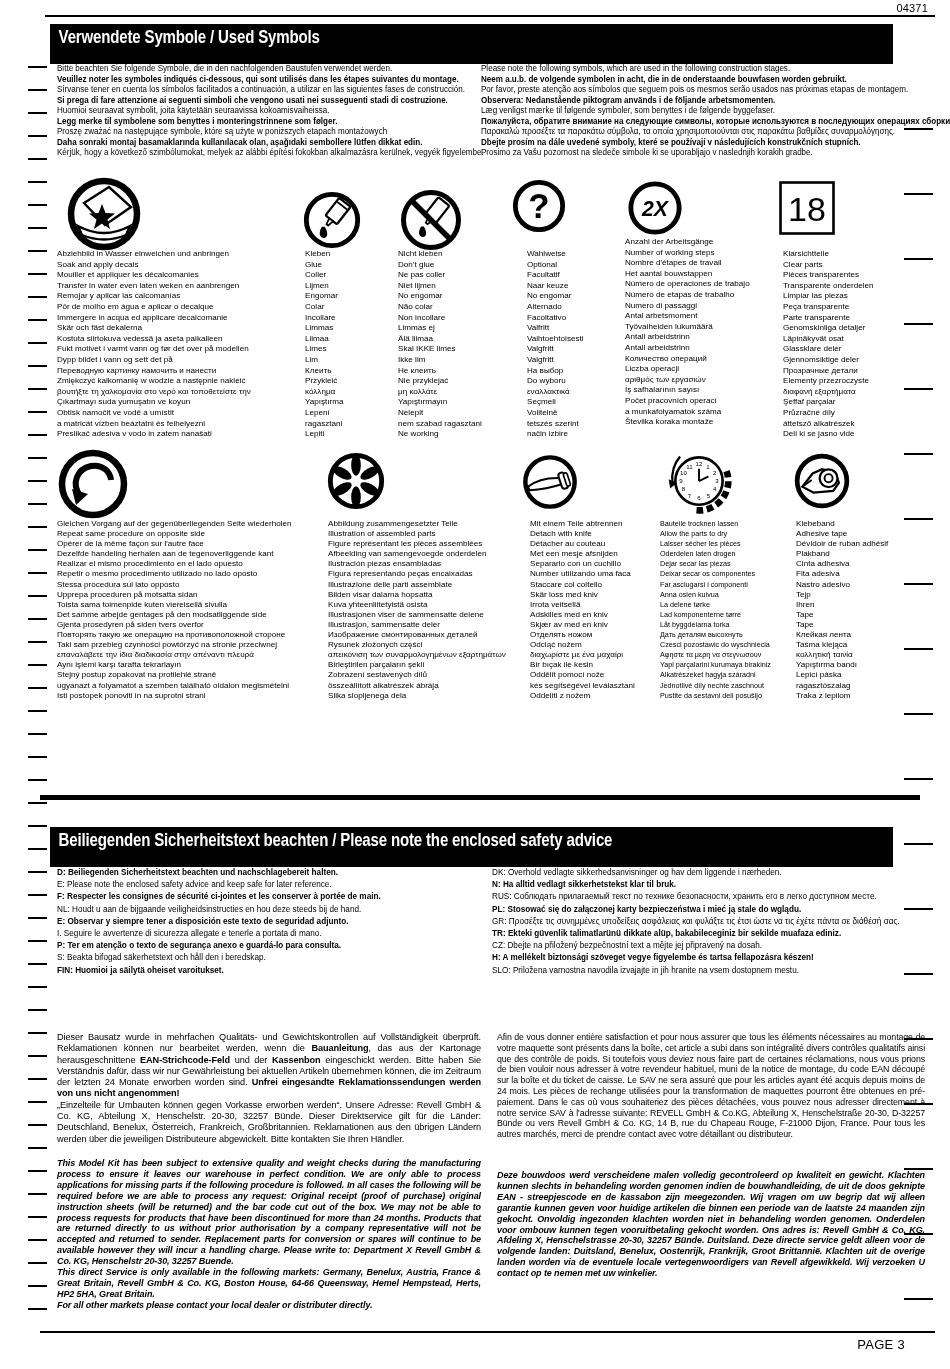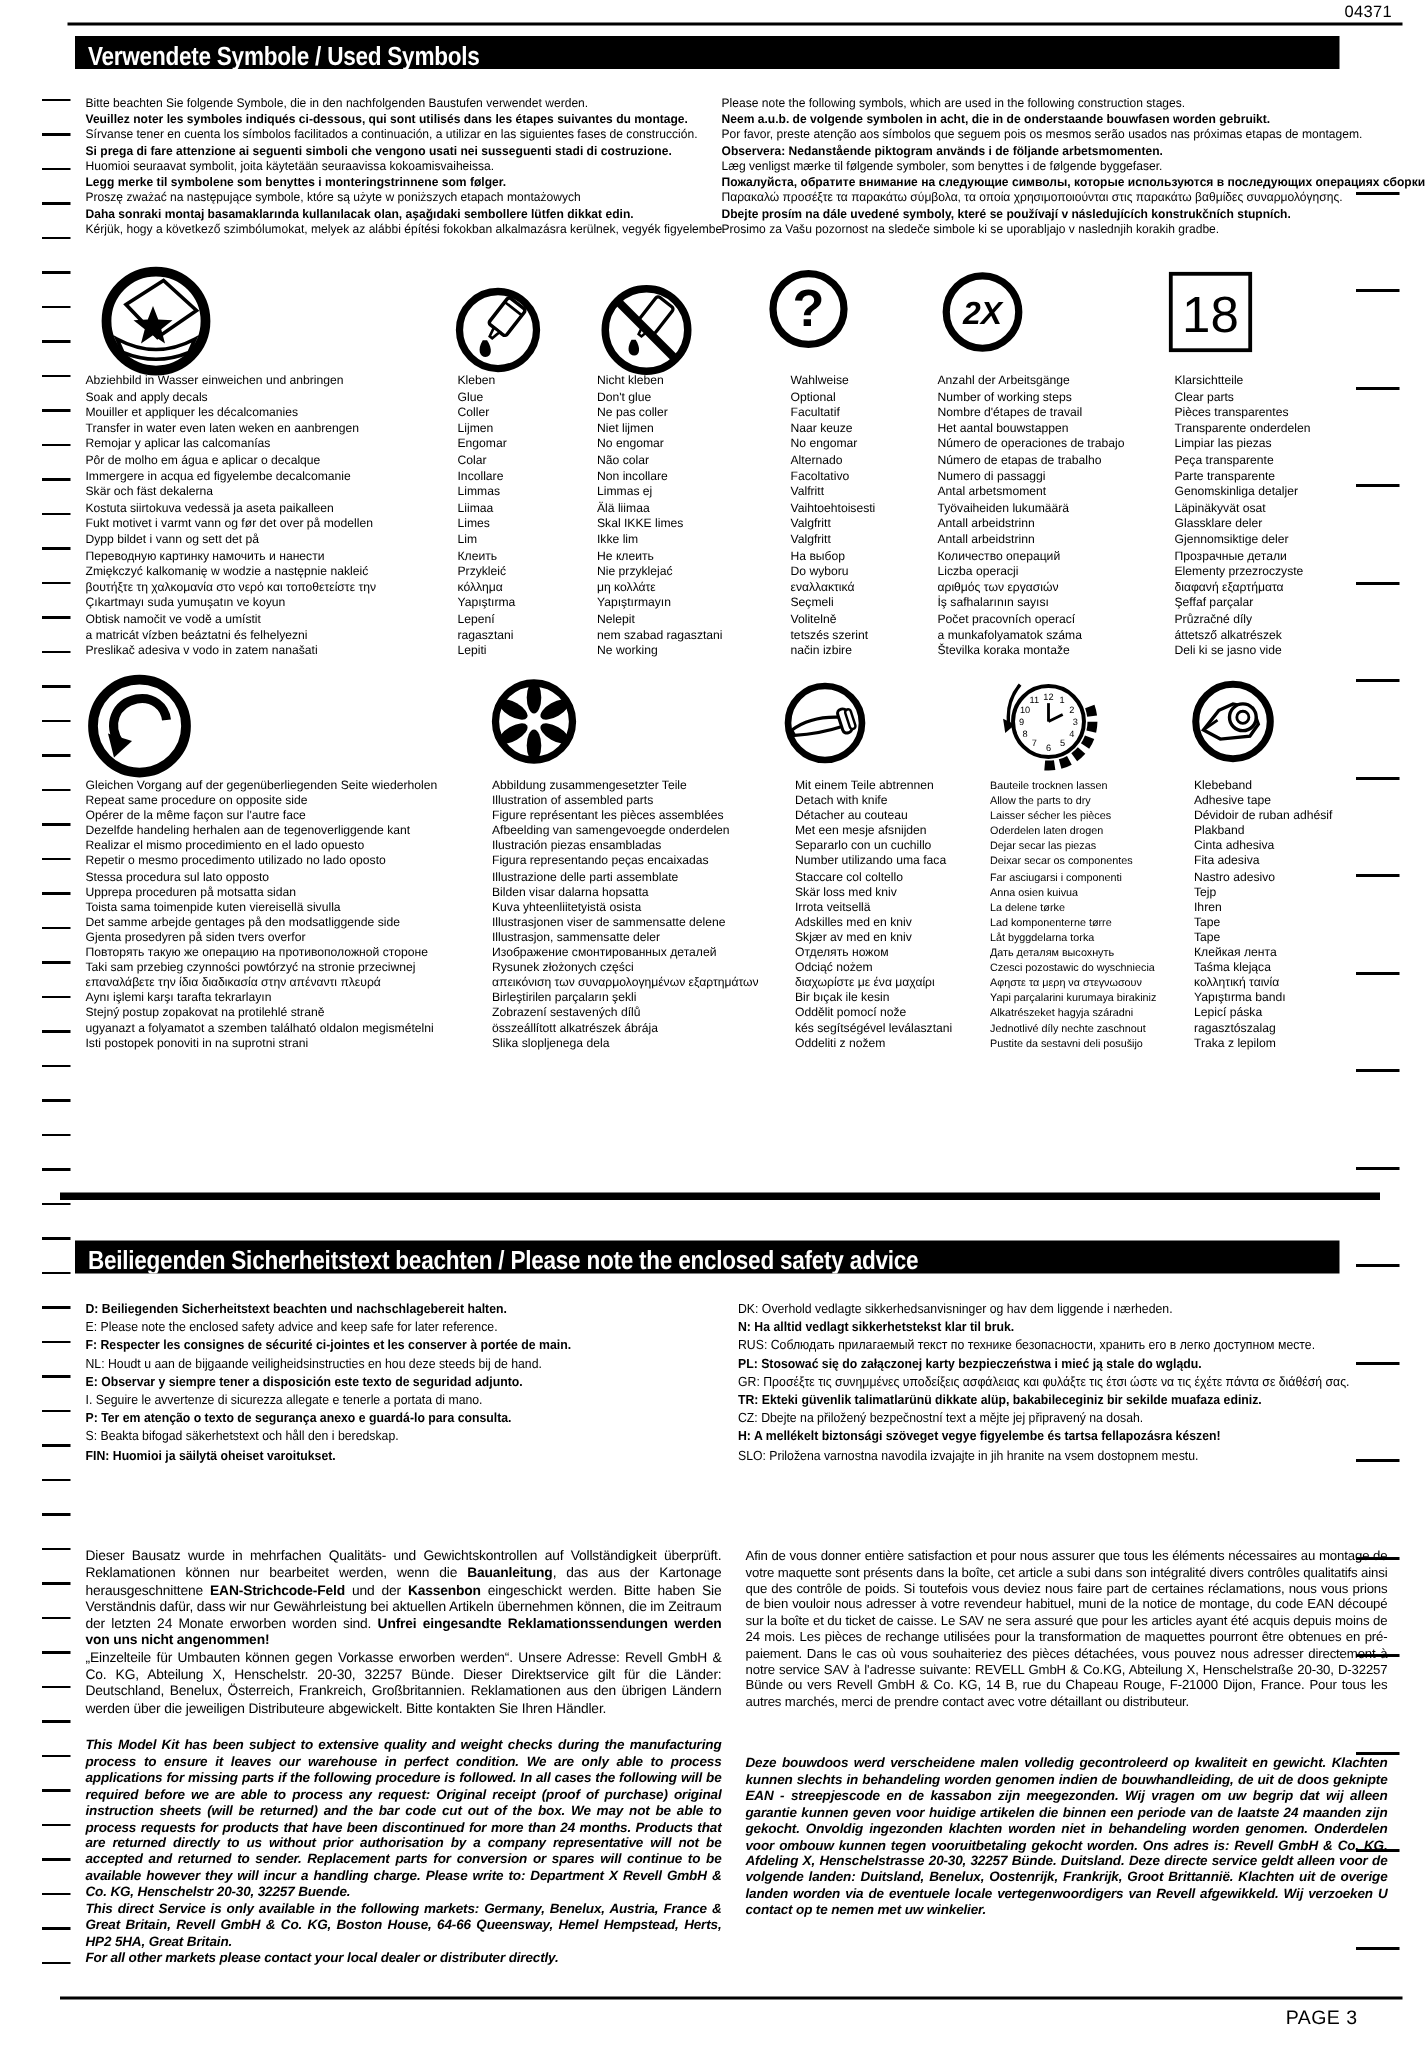--- a/index.html
+++ b/index.html
@@ -5,21 +5,21 @@
   html,body{margin:0;padding:0;}
   body{
     width:950px;height:1369px;position:relative;background:#fff;color:#000;
     font-family:"Liberation Sans", sans-serif;overflow:hidden;
   }
   .hline{position:absolute;background:#000;}
   .ticks{position:absolute;}
   .ticks-left{left:28px;width:19px;background:repeating-linear-gradient(to bottom,#000 0 1.6px,transparent 1.6px 23px);}
   .ticks-right{left:904px;width:29px;background:repeating-linear-gradient(to bottom,#000 0 1.7px,transparent 1.7px 65px);}
   .artno{position:absolute;top:2px;right:22px;font-size:11px;letter-spacing:0.2px;}
-  .bar{position:absolute;left:50px;width:843px;height:22px;background:#000;color:#fff;overflow:hidden;}
+  .bar{position:absolute;left:50px;width:843px;height:40px;background:#000;color:#fff;overflow:hidden;}
   .bar span{display:inline-block;font-weight:bold;font-size:17.5px;line-height:27px;padding-left:10px;
     transform:scaleX(0.86);transform-origin:0 50%;letter-spacing:-0.2px;white-space:nowrap;}
   .intro-col{position:absolute;font-size:8.3px;line-height:10.5px;white-space:nowrap;transform:scaleX(0.97);transform-origin:0 0;}
   .lbl-col{position:absolute;font-size:8.1px;line-height:10.6px;white-space:nowrap;}
   .lbl-col.r2{line-height:10.1px;}
   .lbl-col.small{font-size:7.2px;}
   .safety-col{position:absolute;font-size:8.8px;line-height:12.2px;white-space:nowrap;transform:scaleX(0.93);transform-origin:0 0;}
   .b{font-weight:bold;}
   .b2{font-weight:bold;}
   .icon{position:absolute;}
@@ -109,21 +109,21 @@
   <text x="28" y="40" text-anchor="middle" font-size="34" font-weight="normal">18</text>
 </svg>
 
 <div class="lbl-col" style="left:57px;top:249px;">
     <div class="line">Abziehbild in Wasser einweichen und anbringen</div>
     <div class="line">Soak and apply decals</div>
     <div class="line">Mouiller et appliquer les décalcomanies</div>
     <div class="line">Transfer in water even laten weken en aanbrengen</div>
     <div class="line">Remojar y aplicar las calcomanías</div>
     <div class="line">Pôr de molho em água e aplicar o decalque</div>
-    <div class="line">Immergere in acqua ed figyelembe decalcomanie</div>
+    <div class="line">Immergere in acqua ed applicare decalcomanie</div>
     <div class="line">Skär och fäst dekalerna</div>
     <div class="line">Kostuta siirtokuva vedessä ja aseta paikalleen</div>
     <div class="line">Fukt motivet i varmt vann og før det over på modellen</div>
     <div class="line">Dypp bildet i vann og sett det på</div>
     <div class="line">Переводную картинку намочить и нанести</div>
     <div class="line">Zmiękczyć kalkomanię w wodzie a następnie nakleić</div>
     <div class="line">βουτήξτε τη χαλκομανία στο νερό και τοποθετείστε την</div>
     <div class="line">Çıkartmayı suda yumuşatın ve koyun</div>
     <div class="line">Obtisk namočit ve vodě a umístit</div>
     <div class="line">a matricát vízben beáztatni és felhelyezni</div>
@@ -182,21 +182,21 @@
     <div class="line">Valgfritt</div>
     <div class="line">Valgfritt</div>
     <div class="line">На выбор</div>
     <div class="line">Do wyboru</div>
     <div class="line">εναλλακτικά</div>
     <div class="line">Seçmeli</div>
     <div class="line">Volitelně</div>
     <div class="line">tetszés szerint</div>
     <div class="line">način izbire</div>
   </div>
-<div class="lbl-col" style="left:625px;top:249px;">
+<div class="lbl-col" style="left:625px;top:237px;">
     <div class="line">Anzahl der Arbeitsgänge</div>
     <div class="line">Number of working steps</div>
     <div class="line">Nombre d'étapes de travail</div>
     <div class="line">Het aantal bouwstappen</div>
     <div class="line">Número de operaciones de trabajo</div>
     <div class="line">Número de etapas de trabalho</div>
     <div class="line">Numero di passaggi</div>
     <div class="line">Antal arbetsmoment</div>
     <div class="line">Työvaiheiden lukumäärä</div>
     <div class="line">Antall arbeidstrinn</div>

